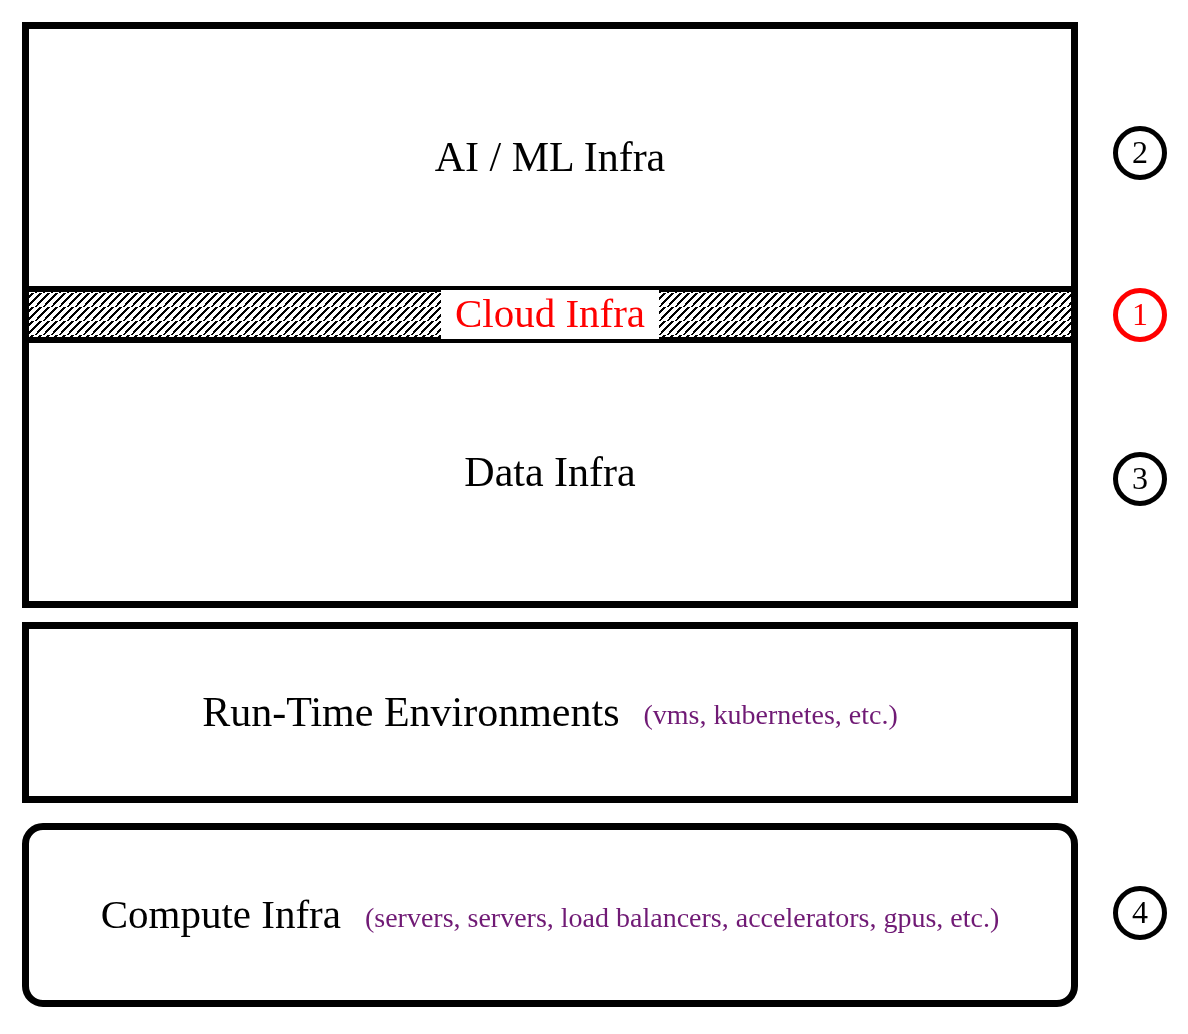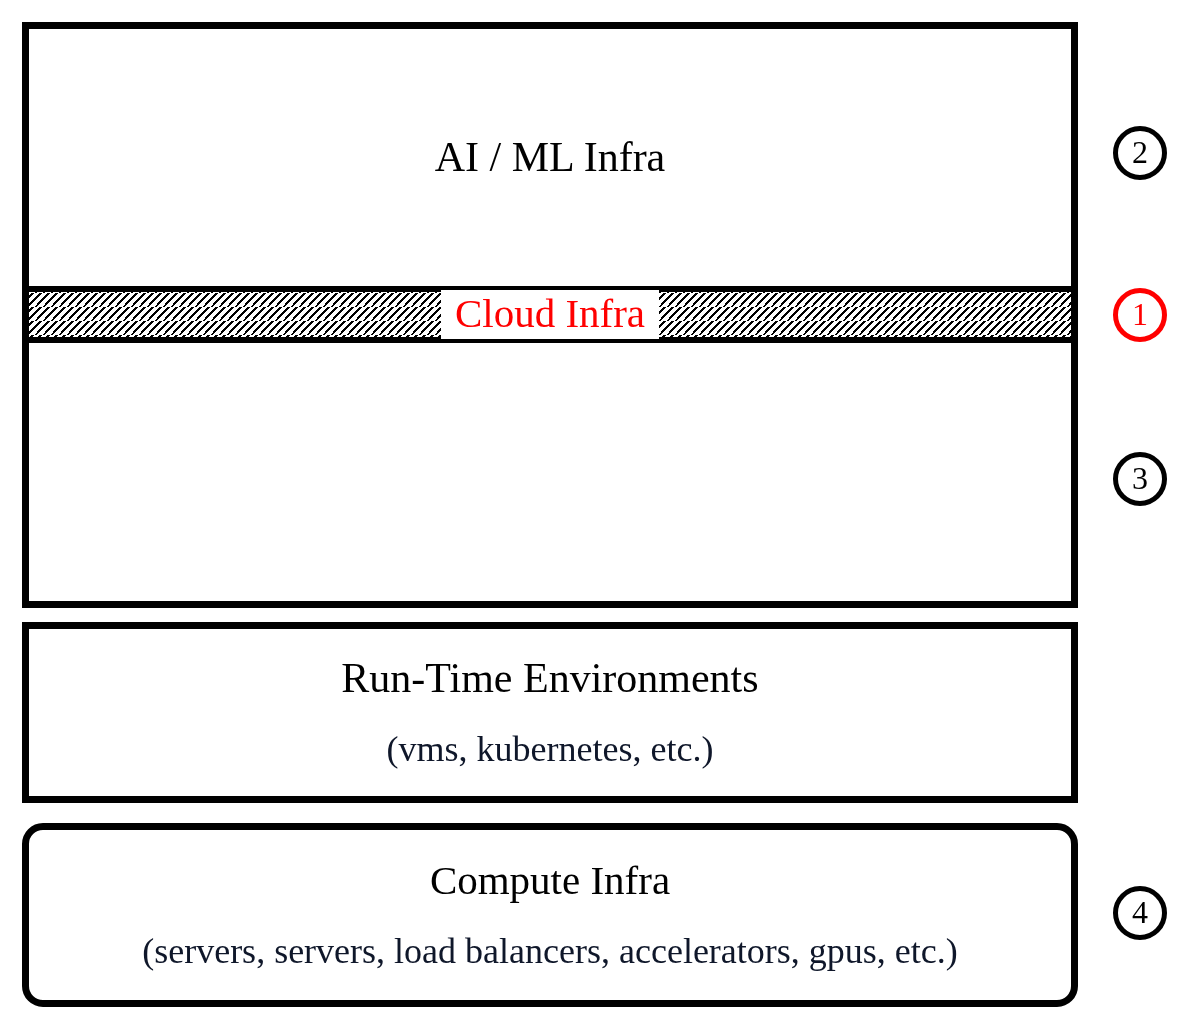--- a/index.html
+++ b/index.html
@@ -112,36 +112,36 @@
     color: #000000;
     text-align: center;
     white-space: nowrap;
   }
 
   .box-title.tight {
     font-size: 41px;
   }
 
   .box-sub {
-    font-size: 36px;
+    font-size: 28px;
     line-height: 1.1;
-    color: #0f172a;
+    color: #701a75;
     text-align: left;
     white-space: nowrap;
     margin-top: 6px;
   }
 
   .box-content {
     position: absolute;
     left: 0;
     right: 0;
     top: 0;
     bottom: 0;
     display: flex;
-    flex-direction: column;
+    flex-direction: row;
     align-items: center;
     justify-content: center;
     gap: 24px;
   }
 
   
   .badge {
     position: absolute;
     width: 54px;
     height: 54px;
@@ -176,20 +176,23 @@
   <div id="outer-box" class="stack-box">
 
     <div id="layer-aiml" class="layer">
       <div class="box-title">AI / ML Infra</div>
     </div>
 
     <div id="layer-cloud" class="layer">
       <div class="cloud-label">Cloud Infra</div>
     </div>
 
+    <div id="layer-data" class="layer">
+      <div class="box-title">Data Infra</div>
+    </div>
 
   </div>
 
   <div id="runtime-box" class="stack-box">
     <div class="box-content">
       <div class="box-title">Run-Time Environments</div>
       <div class="box-sub">(vms, kubernetes, etc.)</div>
     </div>
   </div>
 

